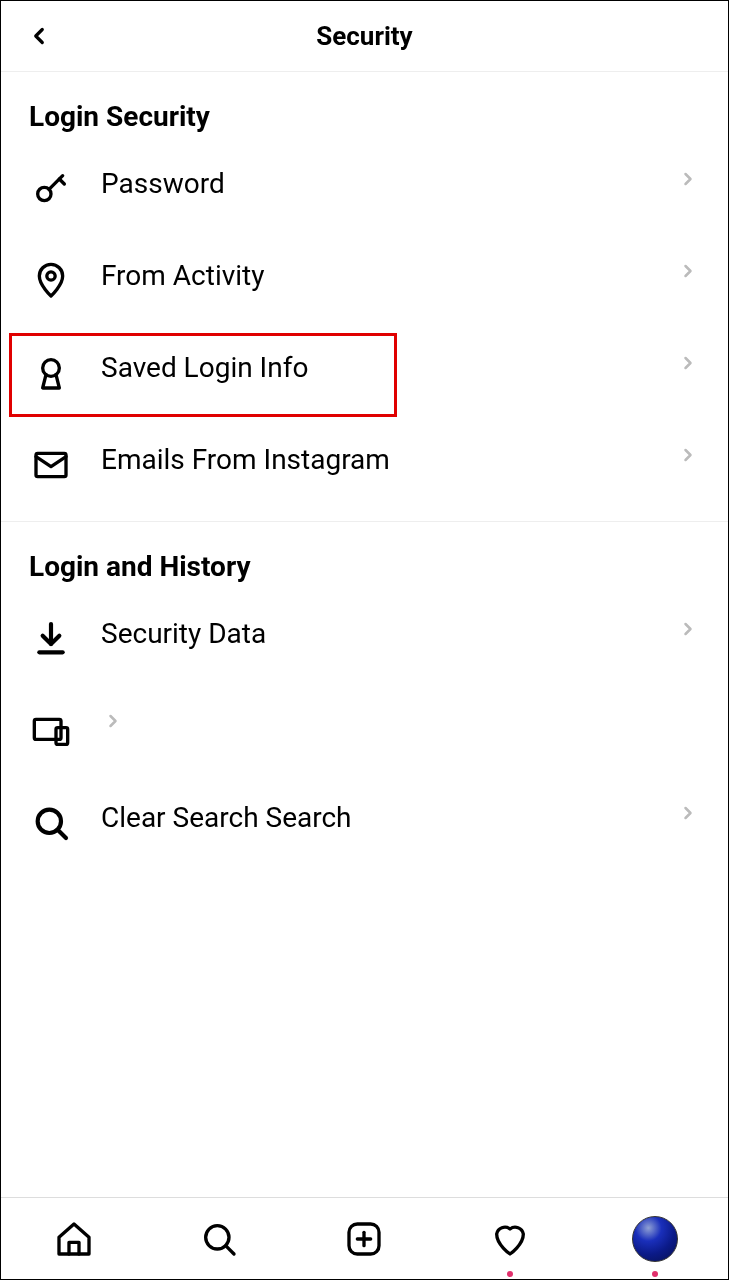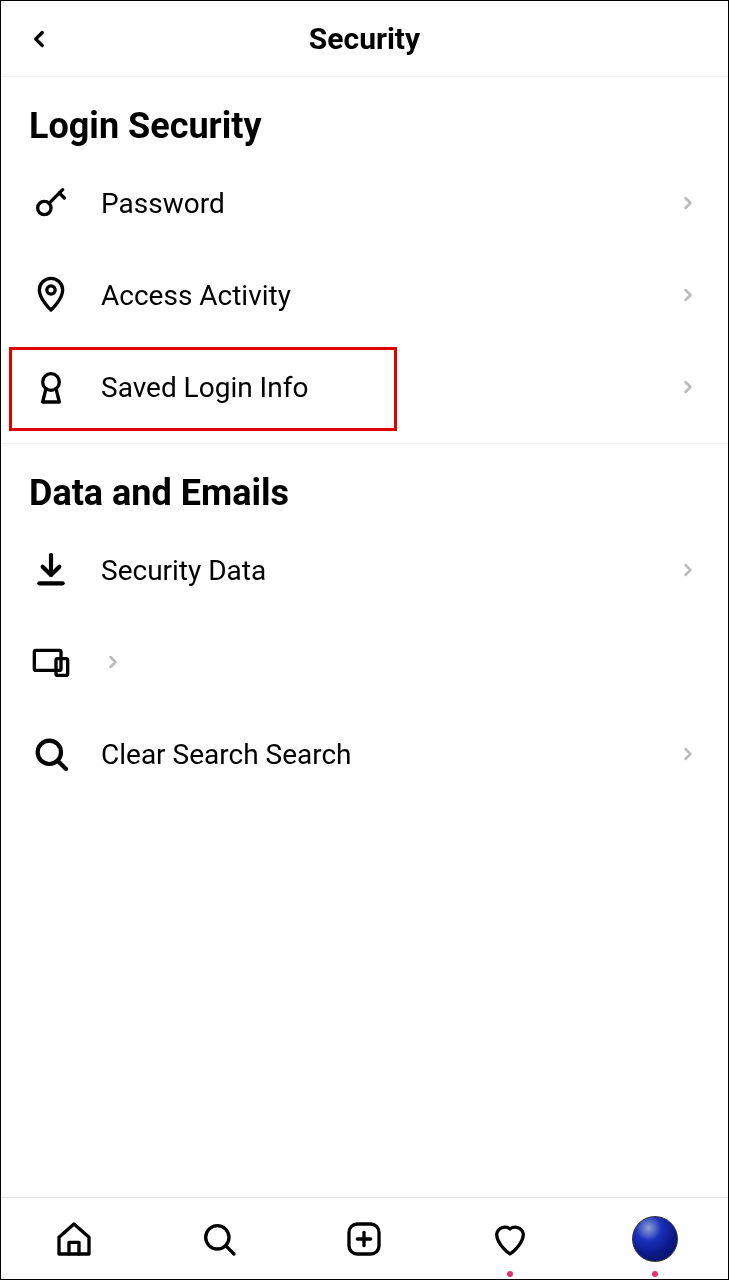--- a/index.html
+++ b/index.html
@@ -22,34 +22,33 @@
     }
     .back-btn {
       position: absolute;
       left: 18px;
       width: 40px; height: 40px;
       display:flex; align-items:center; justify-content:center;
     }
     .title {
       flex: 1;
       text-align: center;
-      font-size: 30px;
+      font-size: 26px;
       font-weight: 700;
       color: #000;
     }
     .content { flex: 1; overflow-y: auto; }
     .section-title {
-      font-size: 36px;
+      font-size: 28px;
       font-weight: 700;
       padding: 28px 28px 10px 28px;
       color: #000;
     }
     .row {
       display: flex;
-      align-items: center;
       padding: 24px 28px;
       gap: 28px;
       position: relative;
     }
     .row .icon {
       width: 44px; height: 44px;
       display:flex; align-items:center; justify-content:center;
       flex-shrink:0;
     }
     .row .label {
@@ -134,21 +133,21 @@
     </span>
   </div>
 
   <div class="row">
     <span class="icon">
       <svg width="40" height="40" viewBox="0 0 24 24" fill="none" stroke="#000" stroke-width="2" stroke-linecap="round" stroke-linejoin="round">
           <path d="M12 21s-7-6.5-7-12a7 7 0 0 1 14 0c0 5.5-7 12-7 12z"></path>
           <circle cx="12" cy="9" r="2.5"></circle>
         </svg>
     </span>
-    <span class="label">Access Activity</span>
+    <span class="label">From Activity</span>
     <span class="chevron">
       <svg width="20" height="20" viewBox="0 0 24 24" fill="none" stroke="#bbb" stroke-width="3" stroke-linecap="round" stroke-linejoin="round">
           <polyline points="9 18 15 12 9 6"></polyline>
         </svg>
     </span>
   </div>
 
   <div class="row">
     <div class="highlight-box"></div>
     <span class="icon">
@@ -159,24 +158,38 @@
     </span>
     <span class="label">Saved Login Info</span>
     <span class="chevron">
       <svg width="20" height="20" viewBox="0 0 24 24" fill="none" stroke="#bbb" stroke-width="3" stroke-linecap="round" stroke-linejoin="round">
           <polyline points="9 18 15 12 9 6"></polyline>
         </svg>
     </span>
   </div>
 
 
+  <div class="row">
+    <span class="icon">
+      <svg width="40" height="40" viewBox="0 0 24 24" fill="none" stroke="#000" stroke-width="2" stroke-linecap="round" stroke-linejoin="round">
+          <rect x="3" y="5" width="18" height="14" rx="1"></rect>
+          <polyline points="3 7 12 13 21 7"></polyline>
+        </svg>
+    </span>
+    <span class="label">Emails From Instagram</span>
+    <span class="chevron">
+      <svg width="20" height="20" viewBox="0 0 24 24" fill="none" stroke="#bbb" stroke-width="3" stroke-linecap="round" stroke-linejoin="round">
+          <polyline points="9 18 15 12 9 6"></polyline>
+        </svg>
+    </span>
+  </div>
 
   <div class="section-divider"></div>
 
-  <div class="section-title">Data and Emails</div>
+  <div class="section-title">Login and History</div>
 
 
   <div class="row">
     <span class="icon">
       <svg width="40" height="40" viewBox="0 0 24 24" fill="none" stroke="#000" stroke-width="2.5" stroke-linecap="round" stroke-linejoin="round">
           <line x1="12" y1="3" x2="12" y2="15"></line>
           <polyline points="7 10 12 15 17 10"></polyline>
           <line x1="5" y1="20" x2="19" y2="20"></line>
         </svg>
     </span>

